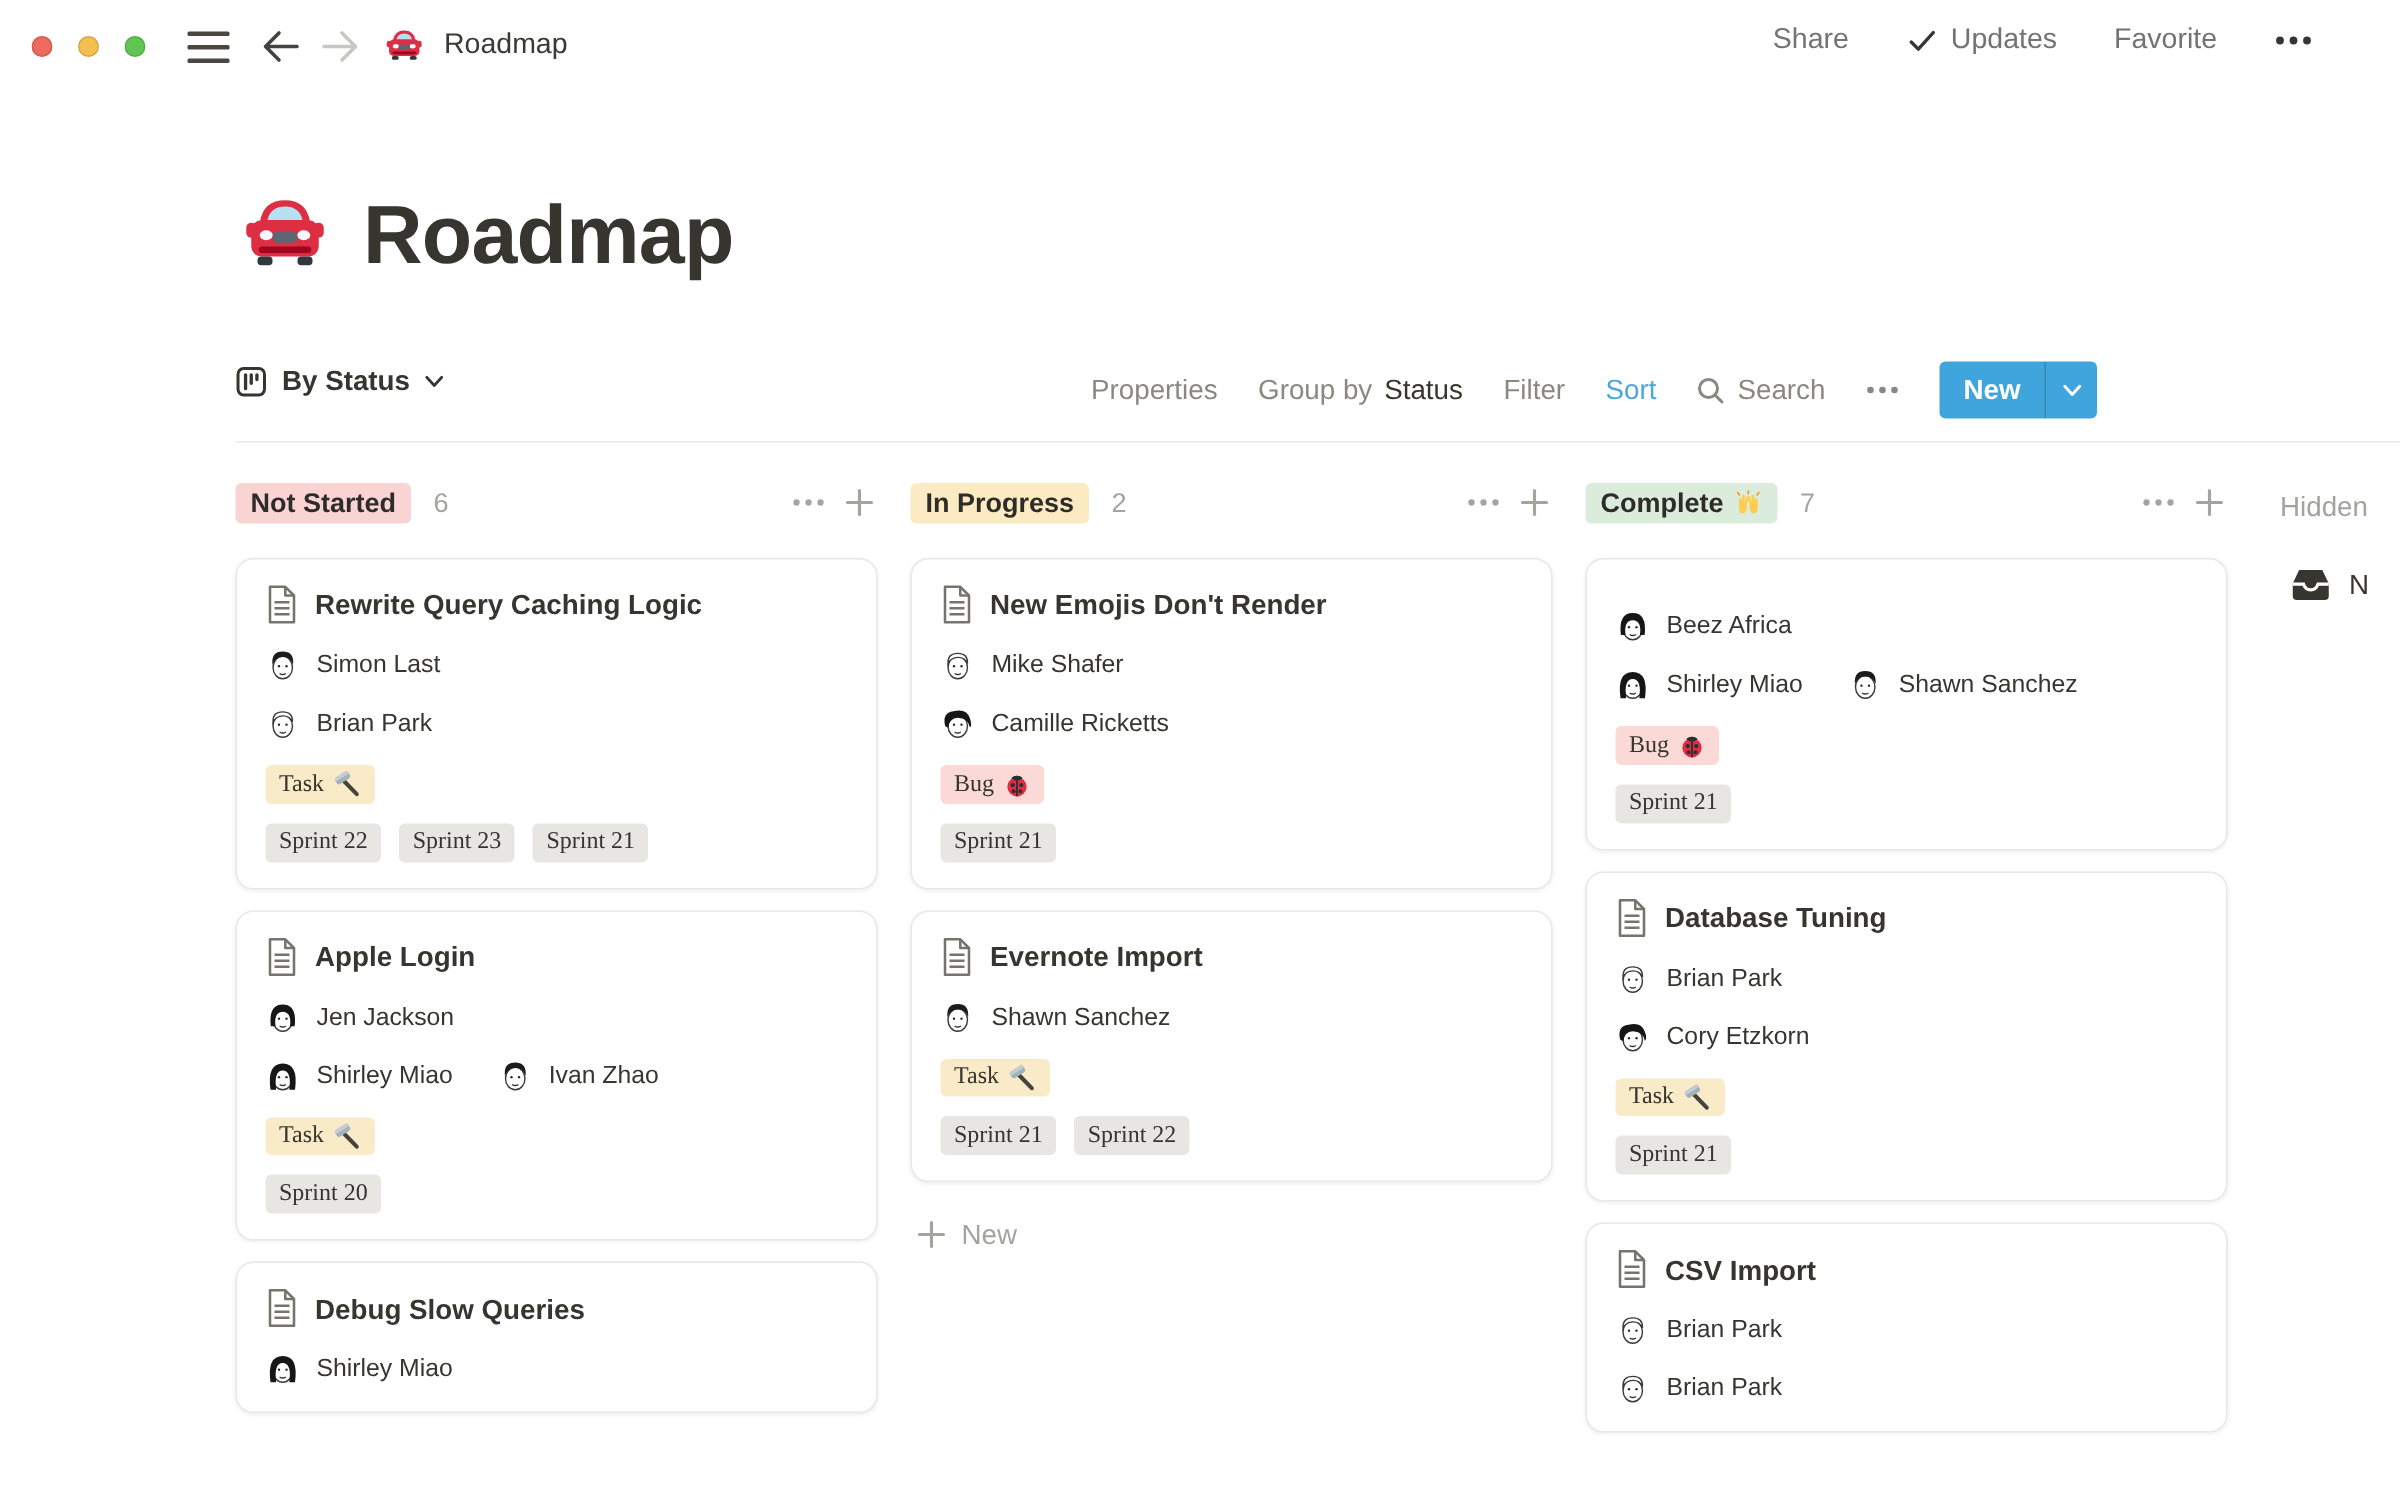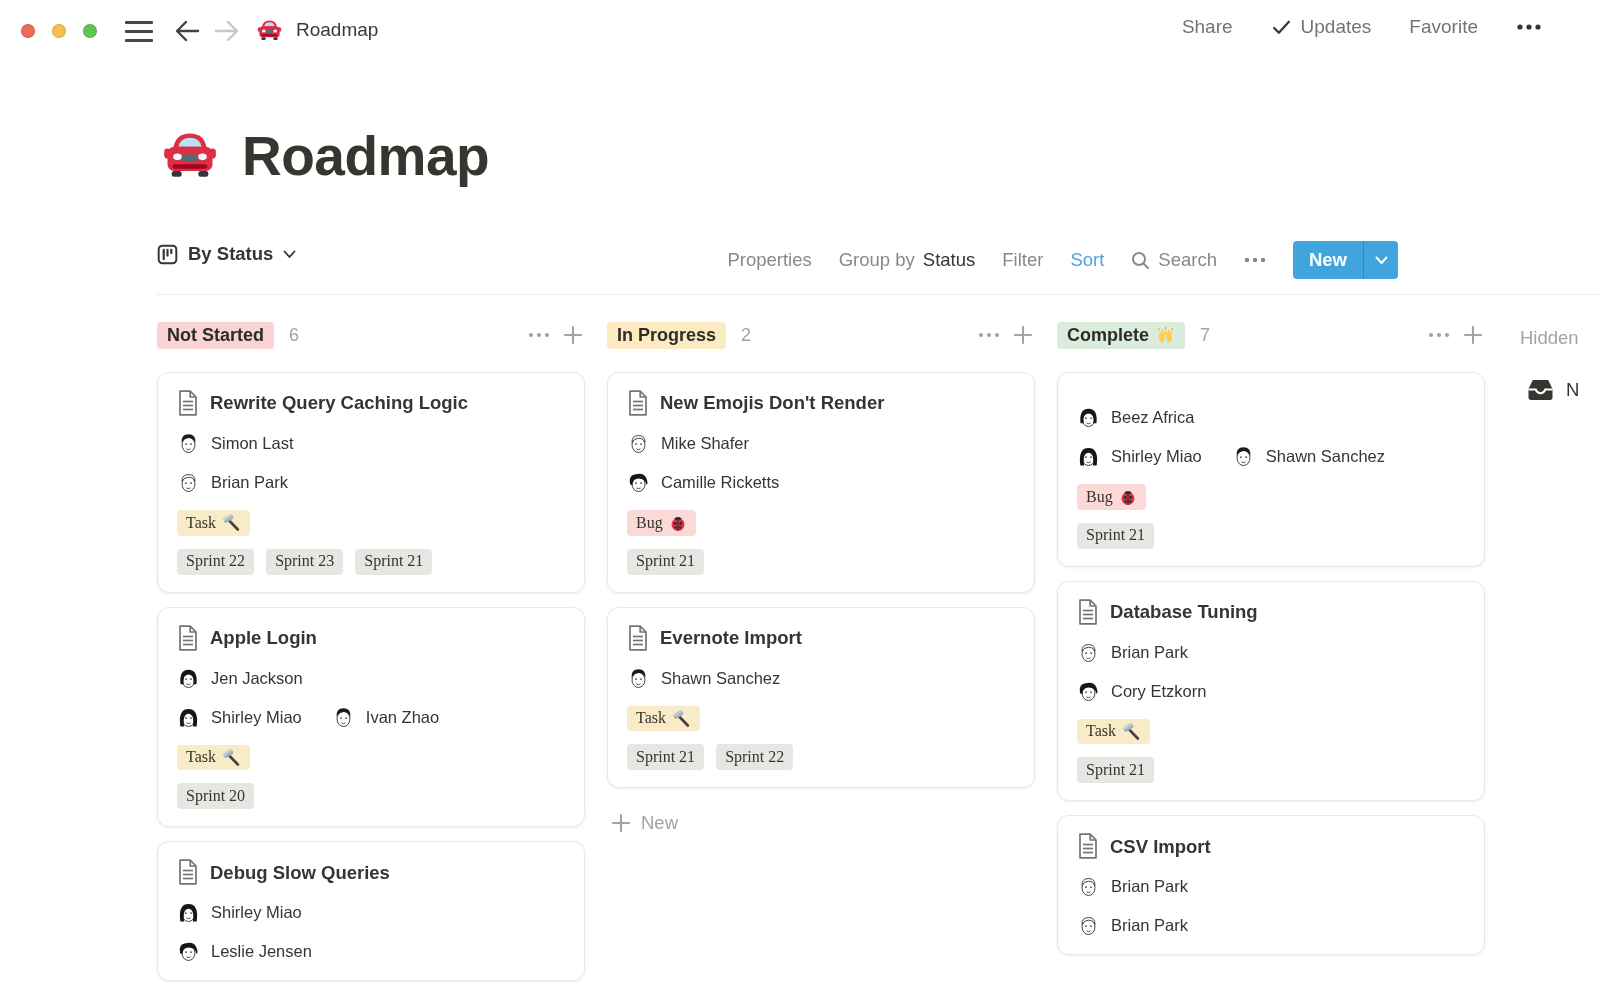--- a/index.html
+++ b/index.html
@@ -395,34 +395,20 @@
                 <ellipse cx="11" cy="12.4" rx="6.2" ry="7.2" fill="#fff" stroke="#3a3a3a" stroke-width="0.9"></ellipse>
     <circle cx="8.6" cy="11.6" r="0.75" fill="#222"></circle>
                 <circle cx="13.4" cy="11.6" r="0.75" fill="#222"></circle>
     <path d="M9 16.2 Q11 17.6 13 16.2" stroke="#333" stroke-width="0.8" fill="none"></path>
                 <path d="M3.2 19.6 Q0.8 2.8 11 2.8 Q21.2 2.8 18.8 19.6 L15.2 19.6 Q16.8 7.6 11 7.4 Q5.2 7.6 6.8 19.6Z" fill="#161616"></path>
               </svg>
             </span>
             <span class="person-name">Shirley Miao</span>
           </span>
         </div>
-        <div class="person-row">
-          <span class="person">
-            <span>
-              <svg width="23" height="23" viewBox="0 0 22 22">
-                <ellipse cx="11" cy="12.4" rx="6.2" ry="7.2" fill="#fff" stroke="#3a3a3a" stroke-width="0.9"></ellipse>
-    <circle cx="8.6" cy="11.6" r="0.75" fill="#222"></circle>
-                <circle cx="13.4" cy="11.6" r="0.75" fill="#222"></circle>
-    <path d="M9 16.2 Q11 17.6 13 16.2" stroke="#333" stroke-width="0.8" fill="none"></path>
-                <path d="M3 12.6 Q0.8 4 8.2 3 Q16.4 1 18.6 7.2 Q20.4 11.8 18.8 13.4 Q17.6 7.4 11 7.2 Q5.6 7.4 5 13.6Z" fill="#161616"></path>
-              </svg>
-            </span>
-            <span class="person-name">Leslie Jensen</span>
-          </span>
-        </div>
       </div>
     </div>
     <div class="board-col" style="left: 607px;">
       <div class="col-head">
         <span class="status-pill" style="background: rgb(251, 234, 194);">
           <span>In Progress</span>
         </span>
         <span class="col-count">2</span>
         <span class="flex-spacer"></span>
         <span class="head-icon">

